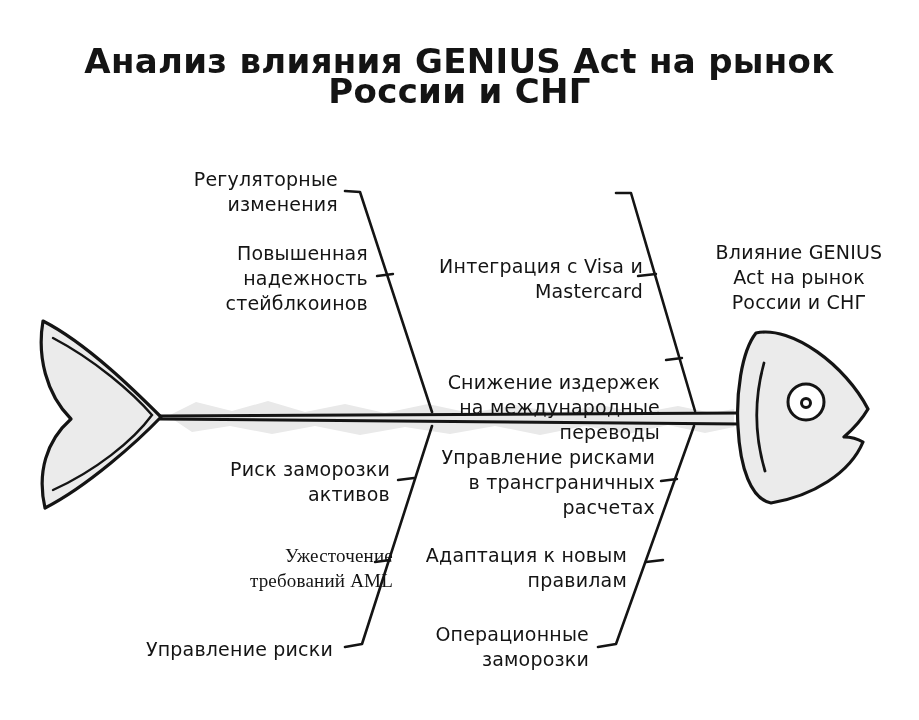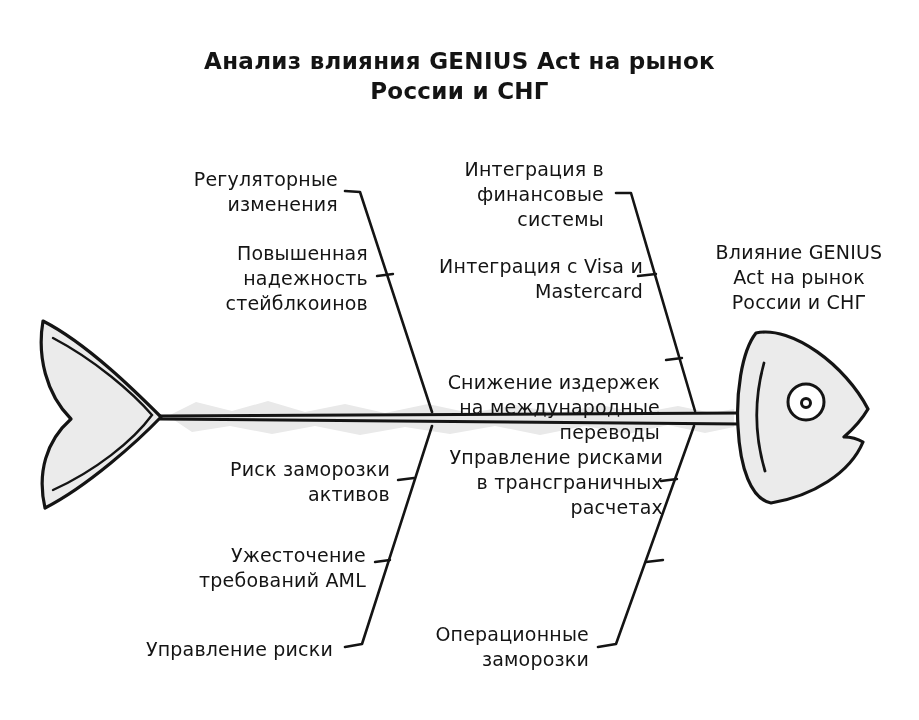--- a/index.html
+++ b/index.html
@@ -19,21 +19,21 @@
     white-space:pre-line;
     color:#141414;
     letter-spacing:0.2px;
   }
   .label.right{text-align:right;}
   .label.center{text-align:center;}
   #diagram-title{
     position:absolute;
     top:46px;left:0;width:919px;
     text-align:center;
-    font-size:23px;
+    font-size:34px;
     line-height:30px;
     font-weight:bold;
     white-space:pre-line;
     letter-spacing:0.3px;
   }
 </style>
 </head>
 <body>
 
 <div id="canvas">
@@ -88,34 +88,33 @@
   <div class="label center" style="top:240px;left:700px;width:198px;">Влияние GENIUS
 Act на рынок
 России и СНГ</div>
 
   <div class="label right" style="top:241px;right:551px;">Повышенная
 надежность
 стейблкоинов</div>
   <div class="label right" style="top:167px;right:581px;">Регуляторные
 изменения</div>
 
-  <div class="label right" style="top:157px;right:315px;">Интеграция в
-финансовые
-системы</div>
   <div class="label right" style="top:254px;right:276px;">Интеграция с Visa и
 Mastercard</div>
   <div class="label right" style="top:327px;right:259px;margin-top:43px;">Снижение издержек
 на международные
 переводы</div>
 
   <div class="label right" style="top:457px;right:529px;margin-left:32px;">Риск заморозки
 активов</div>
-  <div class="label right" style="top:543px;right:553px;">Ужесточение
+  <div class="label right" style="top:543px;right:526px;font-family:Liberation Serif, serif;">Ужесточение
 требований AML</div>
   <div class="label right" style="top:637px;right:586px;">Управление риски</div>
 
-  <div class="label right" style="top:445px;right:256px;">Управление рисками
+  <div class="label right" style="top:445px;right:264px;">Управление рисками
 в трансграничных
 расчетах</div>
+  <div class="label right" style="top:543px;right:292px;">Адаптация к новым
+правилам</div>
   <div class="label right" style="top:622px;right:330px;">Операционные
 заморозки</div>
 
 </div>
 
 </body></html>

